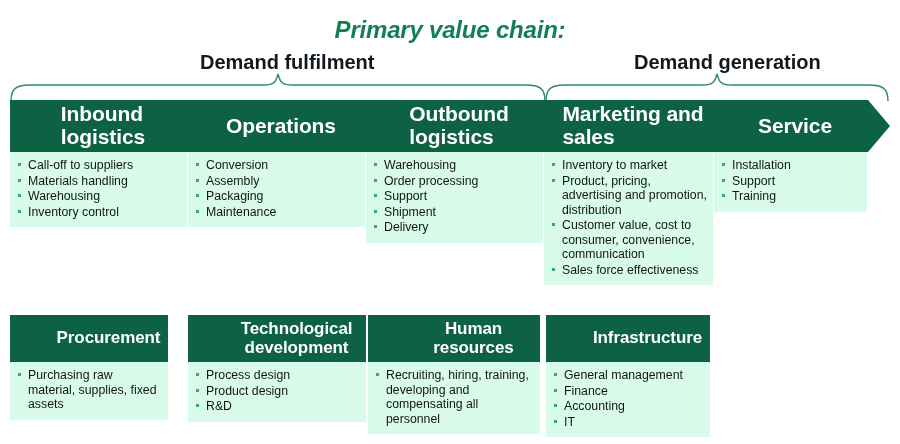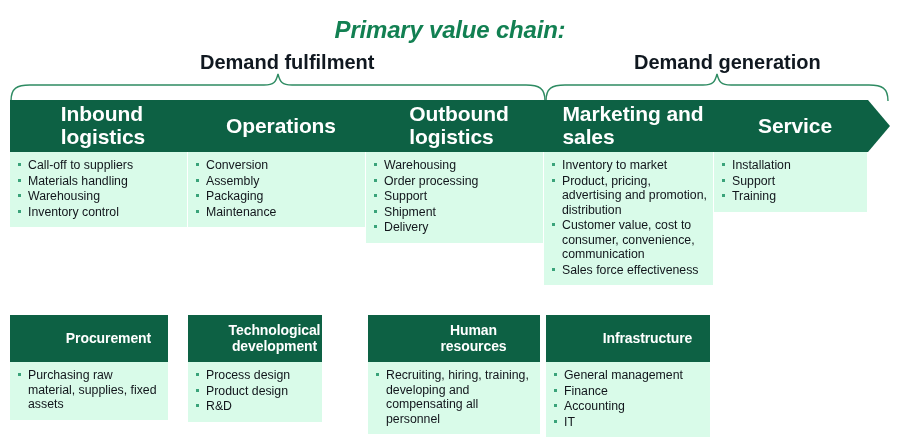--- a/index.html
+++ b/index.html
@@ -132,21 +132,21 @@
     background: #0d6144;
     height: 47px;
     display: flex;
     align-items: center;
     justify-content: center;
     box-sizing: border-box;
     padding: 0 6px;
   }
   .support-head-title {
     color: #ffffff;
-    font-size: 14px;
+    font-size: 17px;
     font-weight: bold;
     line-height: 1.08;
     text-align: center;
     white-space: pre-line;
     letter-spacing: -0.1px;
     margin-left: 39px;
   }
   .support-body {
     background: #d9fbe9;
     box-sizing: border-box;
@@ -255,21 +255,21 @@
       <div class="support-head">
         <div class="support-head-title">Procurement</div>
       </div>
       <div class="support-body">
         <ul class="bullets">
           <li>Purchasing raw material, supplies, fixed assets</li>
         </ul>
       </div>
     </div>
 
-    <div class="support-col" style="left:188px; width:134px;">
+    <div class="support-col" style="left:188px; width:178px;">
       <div class="support-head">
         <div class="support-head-title">Technological
 development</div>
       </div>
       <div class="support-body">
         <ul class="bullets">
           <li>Process design</li>
           <li>Product design</li>
           <li>R&amp;D</li>
         </ul>

